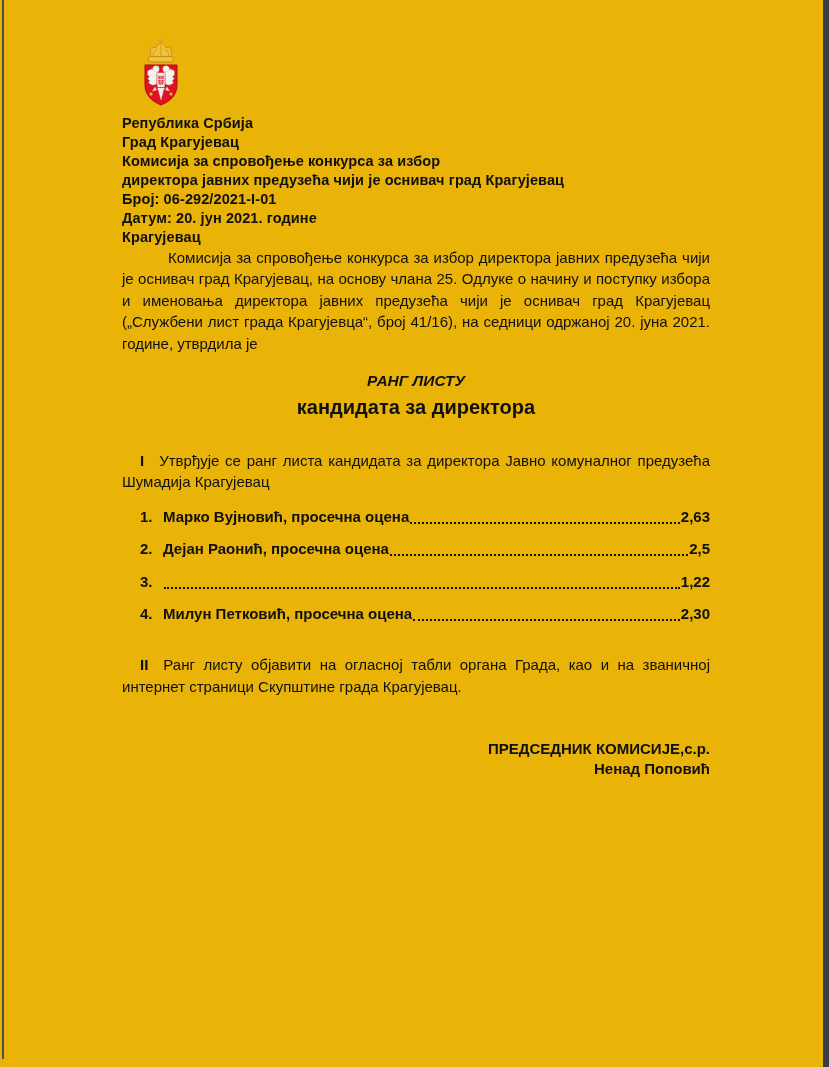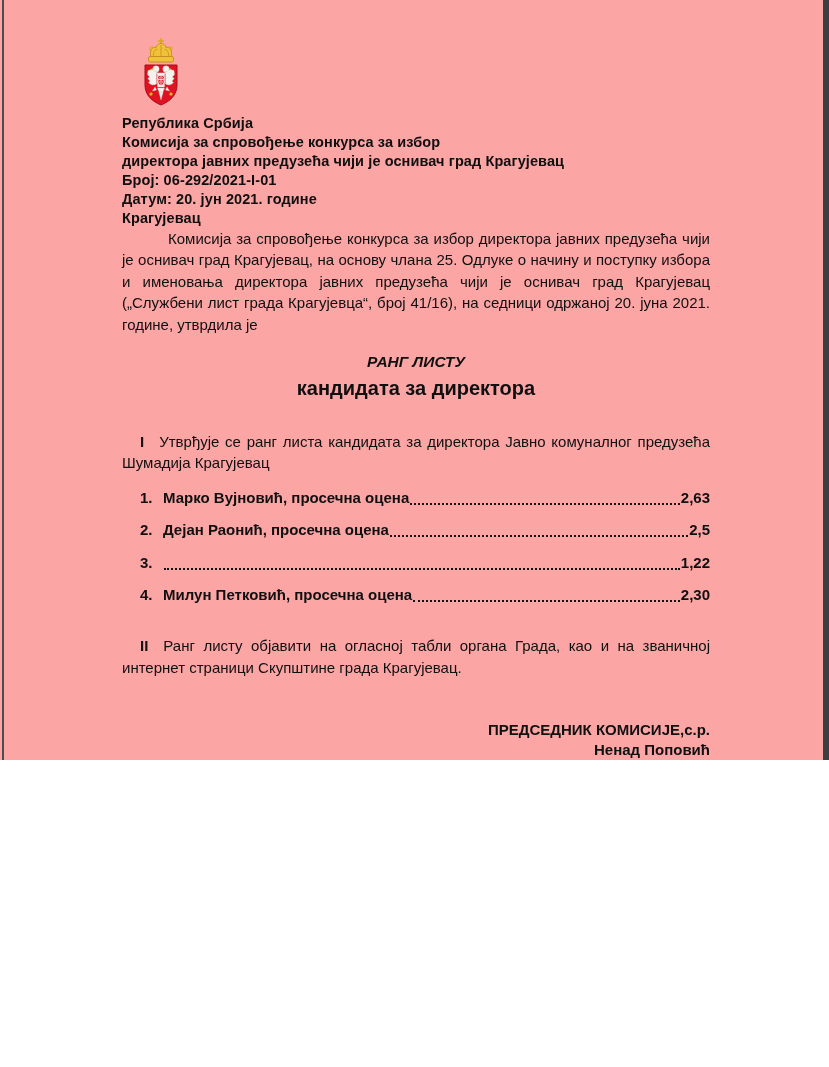--- a/index.html
+++ b/index.html
@@ -4,22 +4,22 @@
 <style>
   * { margin: 0; padding: 0; box-sizing: border-box; }
   html, body { background: #ffffff; }
   body {
     width: 829px; height: 1067px;
     font-family: "Liberation Sans", sans-serif;
     color: #101010;
   }
   .page {
     position: relative;
-    width: 829px; height: 760px;
-    background: #fca5a5;
+    width: 829px; height: 1067px;
+    background: #eab308;
     overflow: hidden;
   }
   .scan-edge-left {
     position: absolute; left: 2px; top: 0;
     width: 2px; height: 1059px;
     background: #4b4e52;
   }
   .scan-edge-right {
     position: absolute; right: 0; top: 0;
     width: 6px; height: 100%;
@@ -149,20 +149,21 @@
         <circle cx="32" cy="57" r="1.5" fill="#e8b62a" stroke="#c8901a"></circle>
       </g>
 
       <path d="M18.7 38.5 H25.3 V44 C 25.3 46.6 23.8 47.8 22 48.6 C 20.2 47.8 18.7 46.6 18.7 44 Z" fill="#e01222" stroke="#f4f3ee" stroke-width="0.7"></path>
       <path d="M22 38.8 V48.2 M19 42.6 H25" stroke="#f4f3ee" stroke-width="0.9" fill="none"></path>
       <path d="M20.6 40.6 a1.1 1.1 0 1 0 0 0.1 M23.4 40.6 a1.1 1.1 0 1 1 0 0.1 M20.6 45 a1.1 1.1 0 1 0 0 0.1 M23.4 45 a1.1 1.1 0 1 1 0 0.1" stroke="#f4f3ee" stroke-width="0.55" fill="none"></path>
     </svg>
 
     <div class="header-block">
       <div class="header-line">Република Србија</div>
+      <div class="header-line">Град Крагујевац</div>
       <div class="header-line">Комисија за спровођење конкурса за избор</div>
       <div class="header-line">директора јавних предузећа чији је оснивач град Крагујевац</div>
       <div class="header-line">Број: 06-292/2021-I-01</div>
       <div class="header-line">Датум: 20. јун 2021. године</div>
       <div class="header-line">Крагујевац</div>
     </div>
 
     <p class="intro">Комисија за спровођење конкурса за избор директора јавних предузећа чији је оснивач град Крагујевац, на основу члана 25. Одлуке о начину и поступку избора и именовања директора јавних предузећа чији је оснивач град Крагујевац („Службени лист града Крагујевца“, број 41/16), на седници одржаној 20. јуна 2021. године, утврдила је</p>
 
     <div class="doc-title">РАНГ ЛИСТУ</div>

